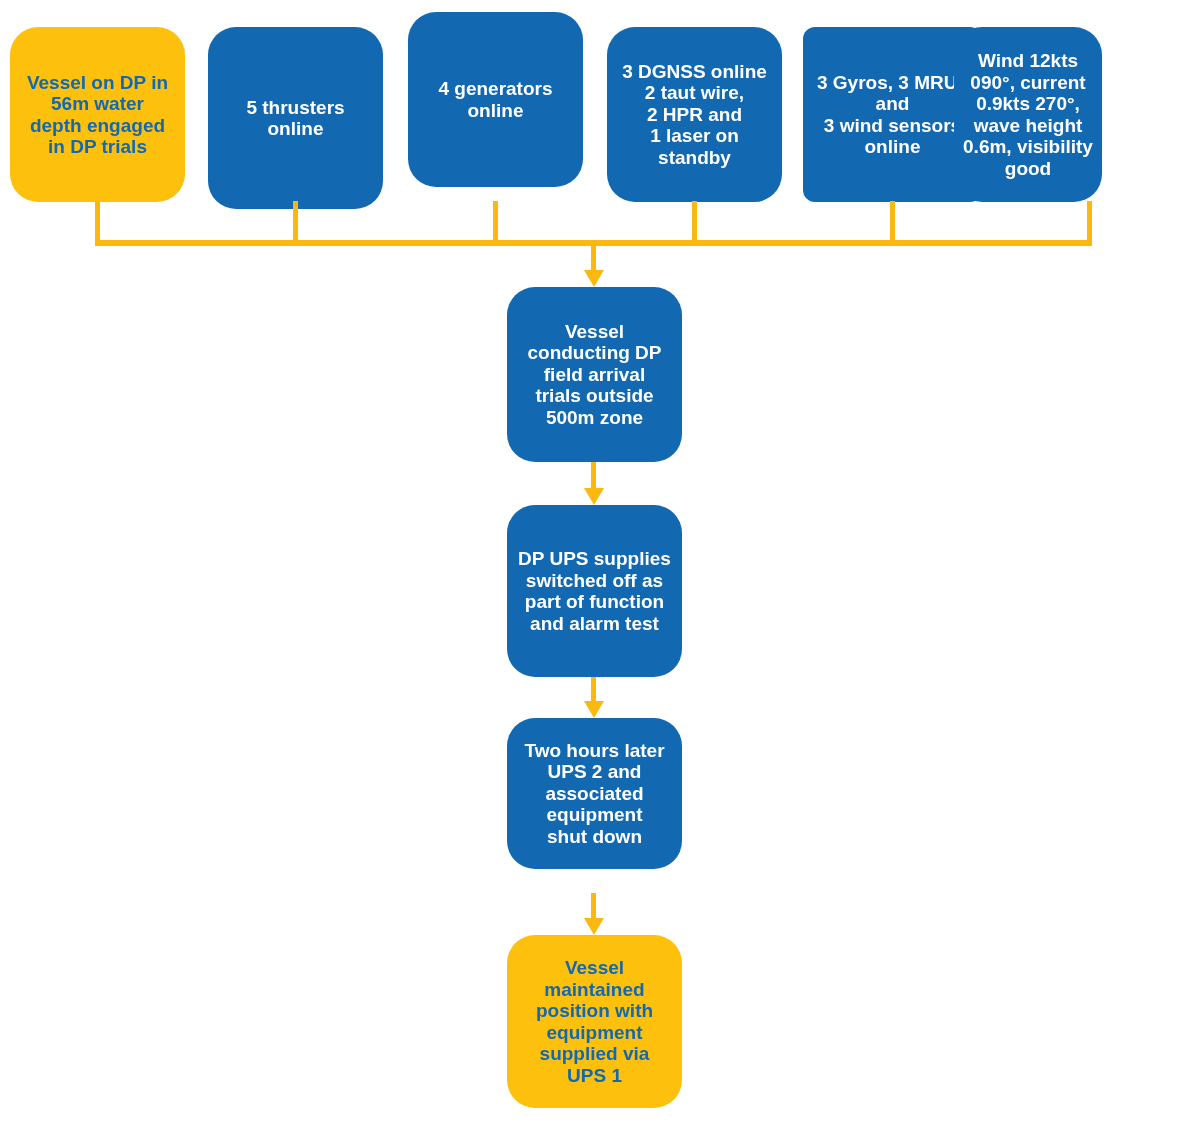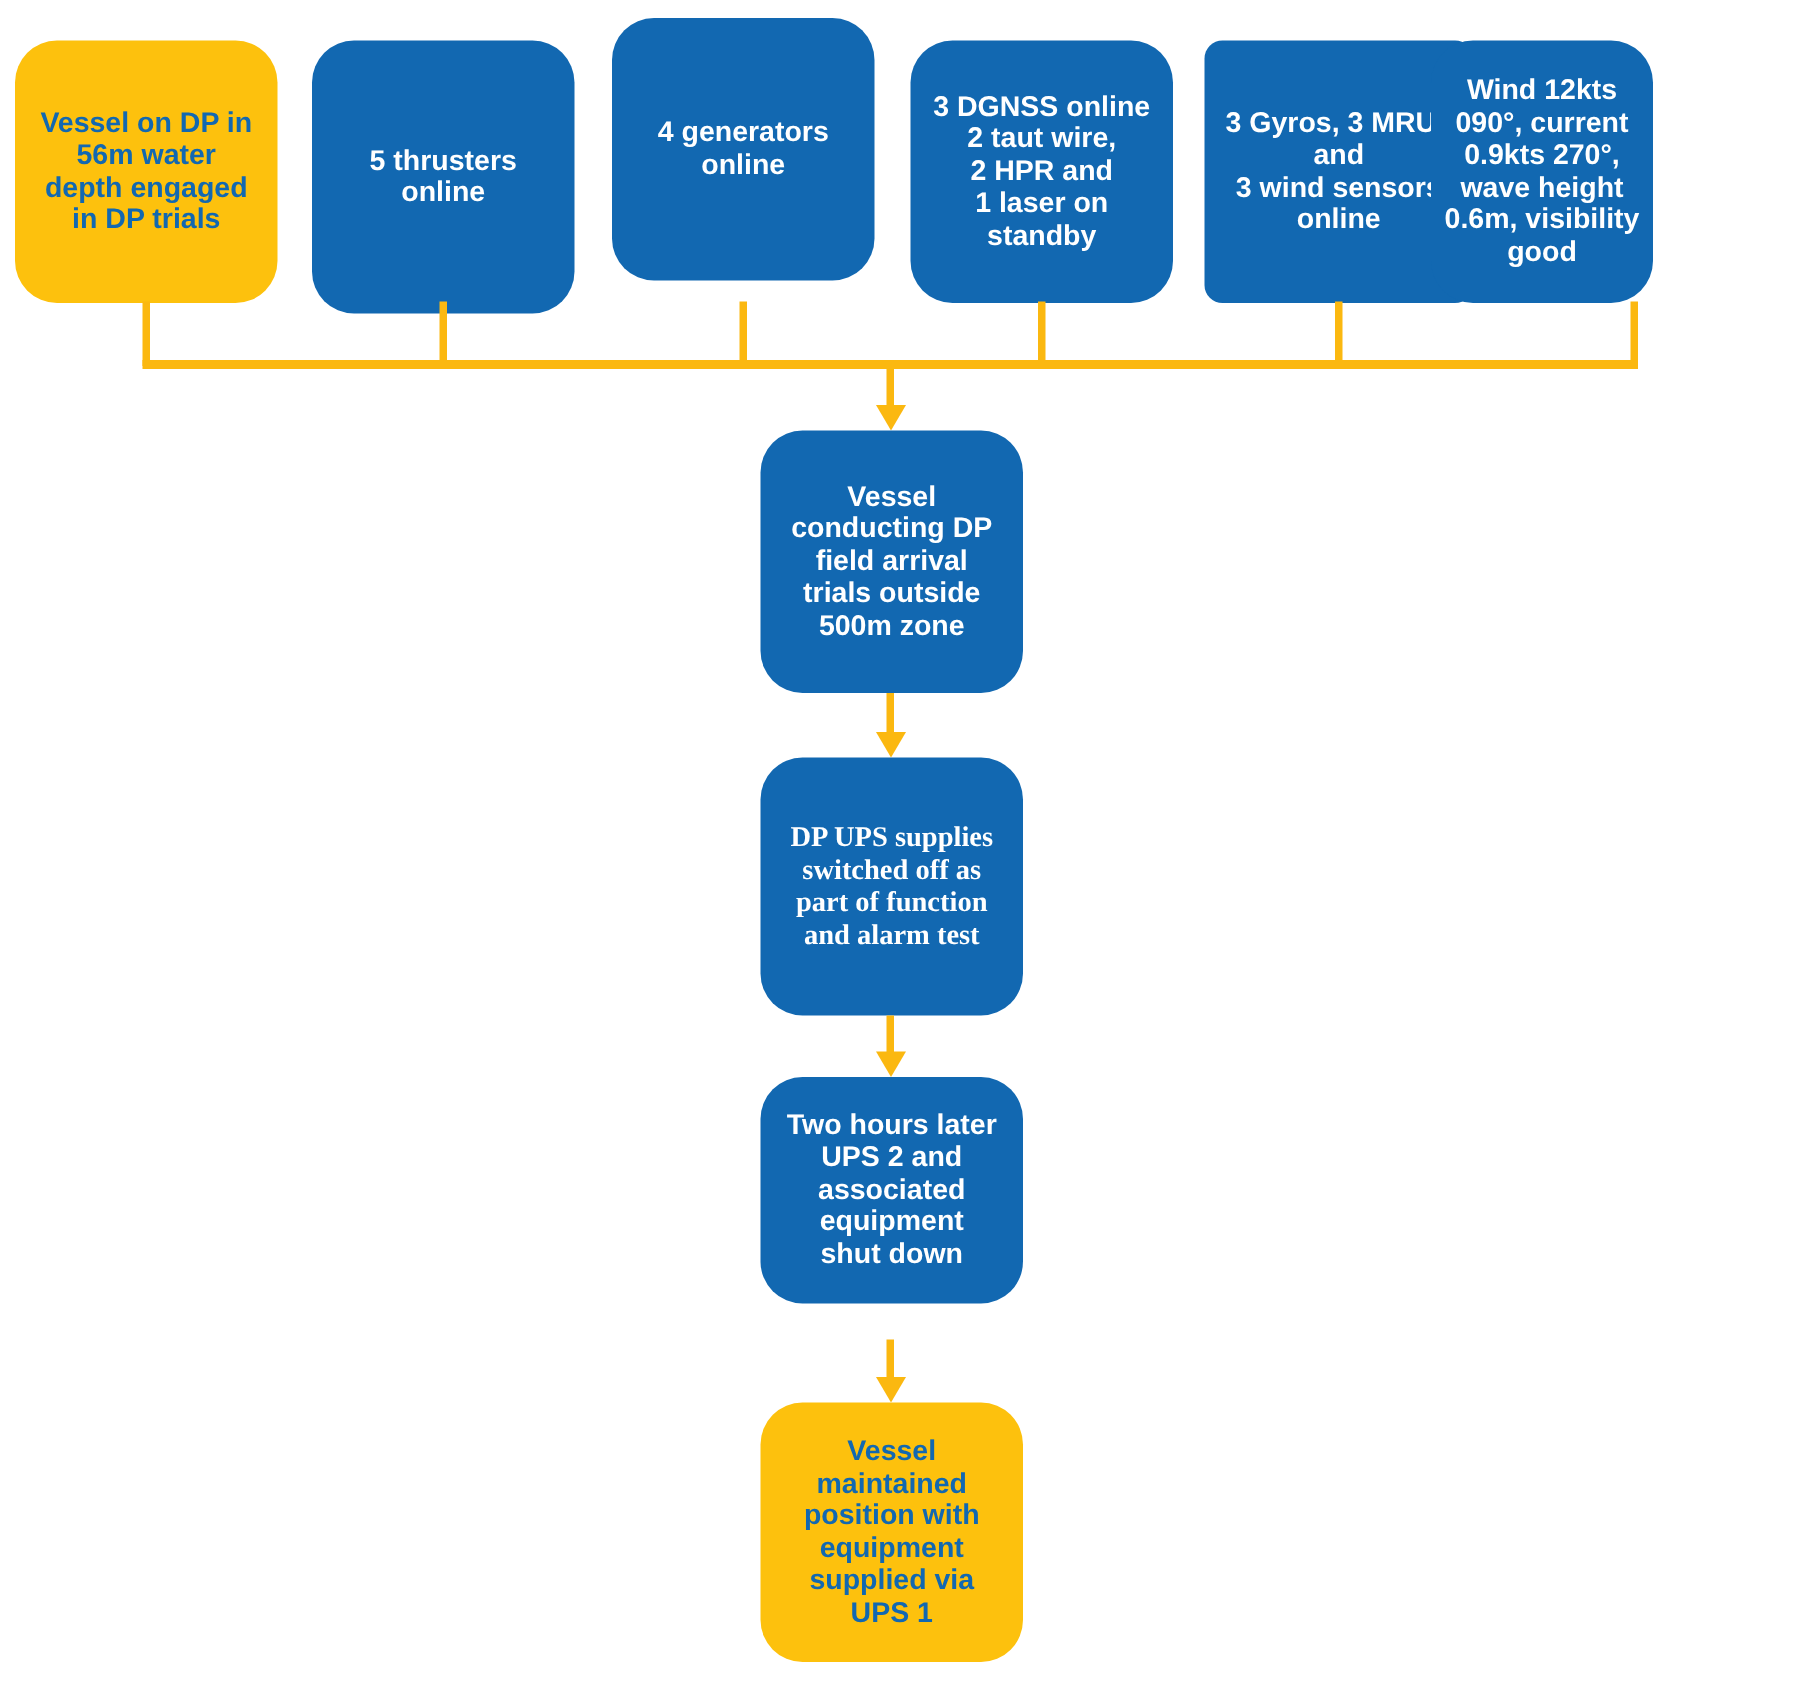--- a/index.html
+++ b/index.html
@@ -39,21 +39,21 @@
   }
   
   .t0 { left: 10px;   top: 27px; width: 175px; height: 175px; }
   .t1 { left: 208px;  top: 27px; width: 175px; height: 182px; }
   .t2 { left: 408px;  top: 12px; width: 175px; height: 175px; }
   .t3 { left: 607px;  top: 27px; width: 175px; height: 175px; }
   .t4 { left: 803px;  top: 27px; width: 179px; height: 175px; border-radius: 12px; }
   .t5 { left: 954px; top: 27px; width: 148px; height: 175px; }
   
   .m0 { left: 507px; top: 287px; width: 175px; height: 175px; }
-  .m1 { left: 507px; top: 505px; width: 175px; height: 172px; font-family: Liberation Serif, serif; }
+  .m1 { left: 507px; top: 505px; width: 175px; height: 172px; }
   .m2 { left: 507px; top: 718px; width: 175px; height: 151px; }
   .m3 { left: 507px; top: 935px; width: 175px; height: 173px; }
   
   .vdrop {
     position: absolute;
     width: 5px;
     top: 201px;
     height: 43px;
     background: var(--connector-gold, #FBB810);
   }

